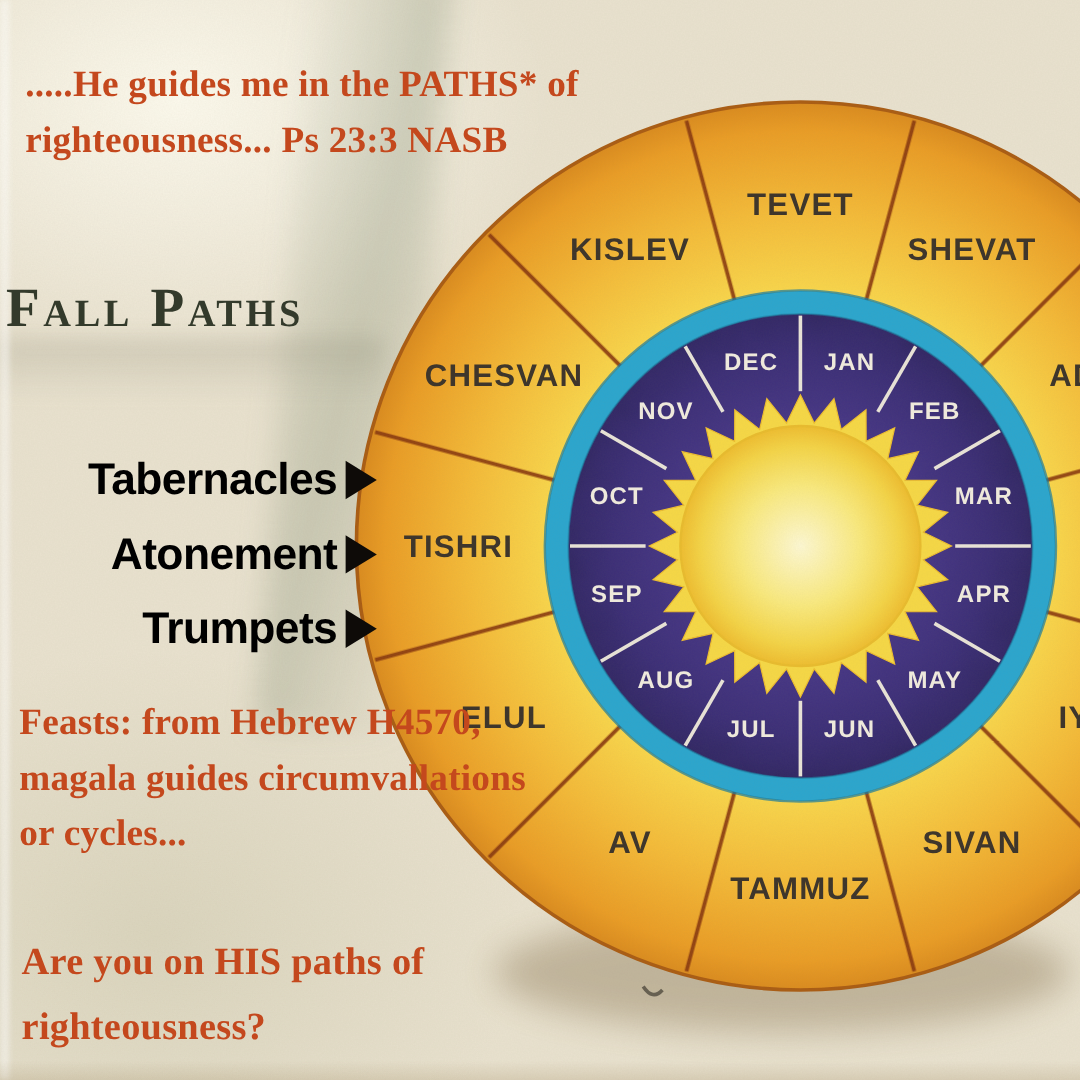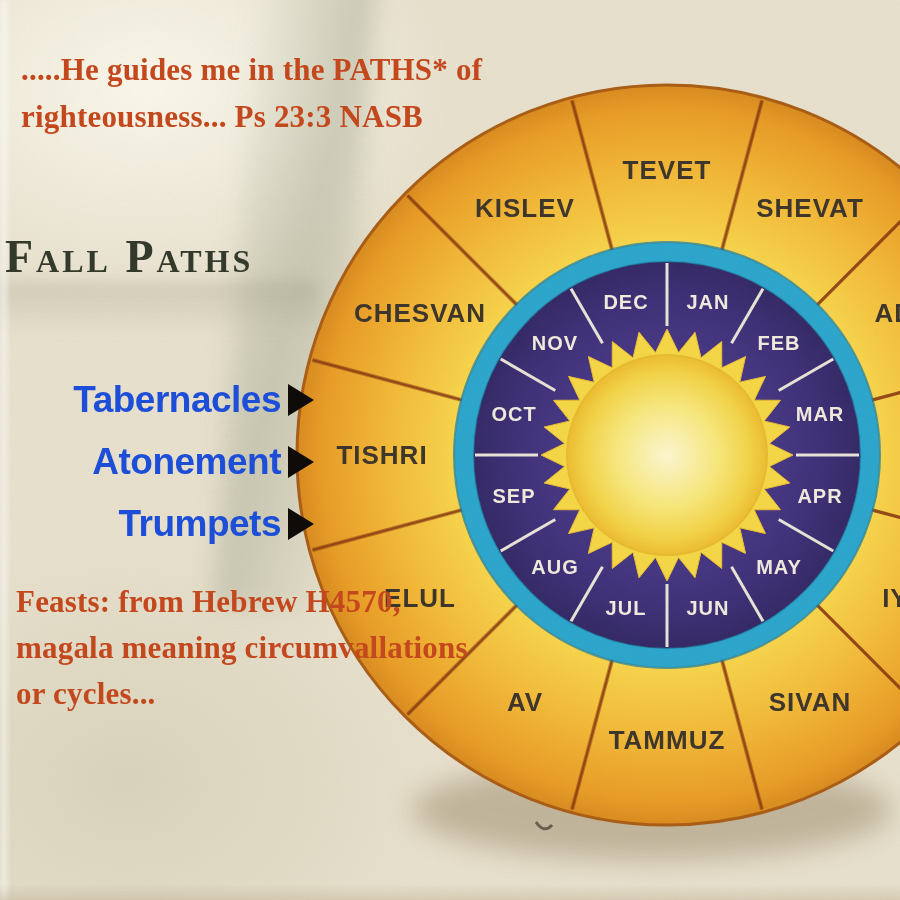--- a/index.html
+++ b/index.html
@@ -51,21 +51,21 @@
     font-family:"Liberation Serif", serif; font-variant:small-caps;
     font-weight:700; font-size:46px; letter-spacing:3px; color:#333a2b;
   }
   .feast-list {
     position:absolute; left:0; top:380px; width:314px;
     display:flex; flex-direction:column; gap:22px; align-items:flex-end;
   }
   .feast-row { display:flex; align-items:center; height:40px; }
   .feast-label {
     font-size:37px; line-height:40px; font-weight:700;
-    color:#1d4ed8; letter-spacing:-0.5px;
+    color:#000000; letter-spacing:-0.5px;
   }
   .feast-arrow {
     width:0; height:0; margin-left:7px;
     border-top:16px solid transparent;
     border-bottom:16px solid transparent;
     border-left:26px solid #0e0b08;
   }
 </style>
 </head>
 <body>
@@ -209,19 +209,23 @@
       <span class="feast-arrow"></span>
     </div>
     <div class="feast-row">
       <span class="feast-label">Trumpets</span>
       <span class="feast-arrow"></span>
     </div>
   </div>
 
   <div id="paths-note" class="orange-text">
     <div>Feasts: from Hebrew H4570,</div>
-    <div>magala meaning circumvallations</div>
+    <div>magala guides circumvallations</div>
     <div>or cycles...</div>
   </div>
 
+  <div id="question" class="orange-text">
+    <div>Are you on HIS paths of</div>
+    <div>righteousness?</div>
+  </div>
 
   <div class="bg bg-bottom-edge"></div>
 </div>
 
 </body></html>

